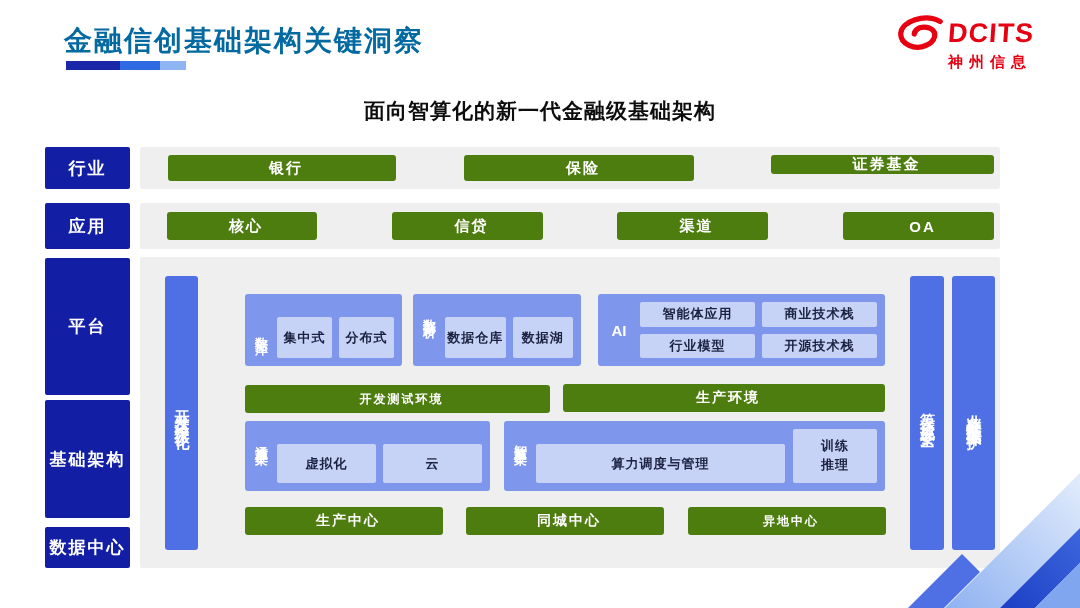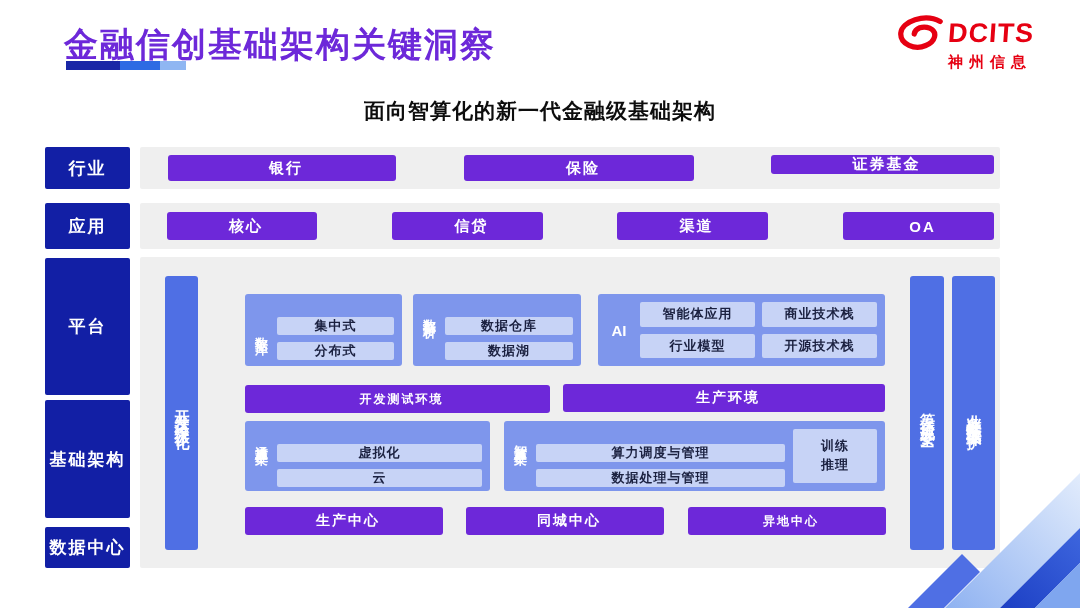--- a/index.html
+++ b/index.html
@@ -5,56 +5,56 @@
   * { margin:0; padding:0; box-sizing:border-box; }
   html,body { width:1080px; height:608px; }
   body {
     font-family:"Liberation Sans","DejaVu Sans",sans-serif;
     background:#fff; overflow:hidden;
   }
   .slide { position:relative; width:1080px; height:608px; background:#fff; overflow:hidden; }
   .abs { position:absolute; }
 
   
-  .title { left:64px; top:22px; font-size:34px; font-weight:bold; color:#6d28d9; letter-spacing:2px; }
+  .title { left:64px; top:22px; font-size:28px; font-weight:bold; color:#0369a1; letter-spacing:2px; }
   .underline { left:66px; top:61px; width:120px; height:9px;
     background:linear-gradient(90deg,#1A27A6 0%,#1A27A6 45%,#2E6BE3 45%,#2E6BE3 78%,#8FB6F2 78%,#8FB6F2 100%); }
   .logo { left:896px; top:14px; width:160px; }
   .logo-row { display:flex; align-items:center; gap:4px; }
   .swoosh { width:48px; height:38px; }
   .brand { color:#E60012; font-weight:bold; font-size:27px; letter-spacing:1px; transform:skewX(-4deg); }
   .company { color:#E60012; font-weight:bold; font-size:15px; letter-spacing:6px; padding-left:52px; margin-top:1px; }
 
   .subtitle { left:0; top:97px; width:1080px; text-align:center; font-size:21px; font-weight:bold; color:#0d0d0d; letter-spacing:1px; }
 
   
   .side-label { left:45px; width:85px; background:#121FA5; color:#fff; font-weight:bold; font-size:17px;
     display:flex; align-items:center; justify-content:center; letter-spacing:2px; border-radius:2px; }
 
   
   .gray { left:140px; width:860px; background:#EFEFEF; border-radius:2px; }
 
   
-  .btn { position:absolute; background:#6d28d9; color:#fff; font-weight:bold; font-size:15px;
+  .btn { position:absolute; background:#4d7c0f; color:#fff; font-weight:bold; font-size:15px;
     display:flex; align-items:center; justify-content:center; letter-spacing:2px; border-radius:3px;padding-left:8px; }
 
   
   .vbar { position:absolute; background:#4F6FE4; color:#fff; font-weight:bold; font-size:15px;
     writing-mode:vertical-lr; text-orientation:upright; letter-spacing:4px;
     display:flex; align-items:center; justify-content:center; border-radius:3px; }
   .vbar.tight { letter-spacing:2px; }
 
   
   .group { position:absolute; background:#7E96EC; border-radius:3px;
     display:flex; align-items:stretch; padding:8px; gap:8px; }
   .vlabel { writing-mode:vertical-lr; text-orientation:upright; color:#fff; font-weight:bold;
     font-size:13px; letter-spacing:2px; line-height:16px; align-self:center; }
   .two-col { height:42px; }
   .hlabel { align-self:center; color:#fff; font-weight:bold; font-size:15px; width:26px; text-align:center; }
-  .stack { flex:1; display:flex; flex-direction:column; gap:7px;margin-top:15px; }
+  .stack { flex:1; display:flex; flex-direction:row; gap:7px;margin-top:15px; }
   .stack .chip { flex:1; }
   .grid2 { flex:1; display:grid; grid-template-columns:1fr 1fr; gap:7px; }
   .chip { background:#C7D3F6; color:#1b2140; font-weight:bold; font-size:13px;
     display:flex; align-items:center; justify-content:center; border-radius:2px; letter-spacing:1px; }
   .side-chip { width:84px; }
   .narrow { display:block; width:2.4em; text-align:center; line-height:1.45; word-break:break-all; }
 
   .deco { right:0; bottom:0; }
 </style>
 </head>
@@ -134,21 +134,20 @@
     <div class="stack">
       <div class="chip">虚拟化</div>
       <div class="chip">云</div>
     </div>
   </div>
 
   <div class="group" style="left:504px;top:421px;width:381px;height:70px;">
     <div class="vlabel two-col">智算框架</div>
     <div class="stack">
       <div class="chip">算力调度与管理</div>
-      <div class="chip">数据处理与管理</div>
     </div>
     <div class="chip side-chip">
       <span class="narrow">训练推理</span>
     </div>
   </div>
 
   <div class="btn" style="left:245px;top:507px;width:198px;height:28px;font-size:14px;">生产中心</div>
   <div class="btn" style="left:466px;top:507px;width:198px;height:28px;font-size:14px;">同城中心</div>
   <div class="btn" style="left:688px;top:507px;width:198px;height:28px;font-size:12px;">异地中心</div>
 

